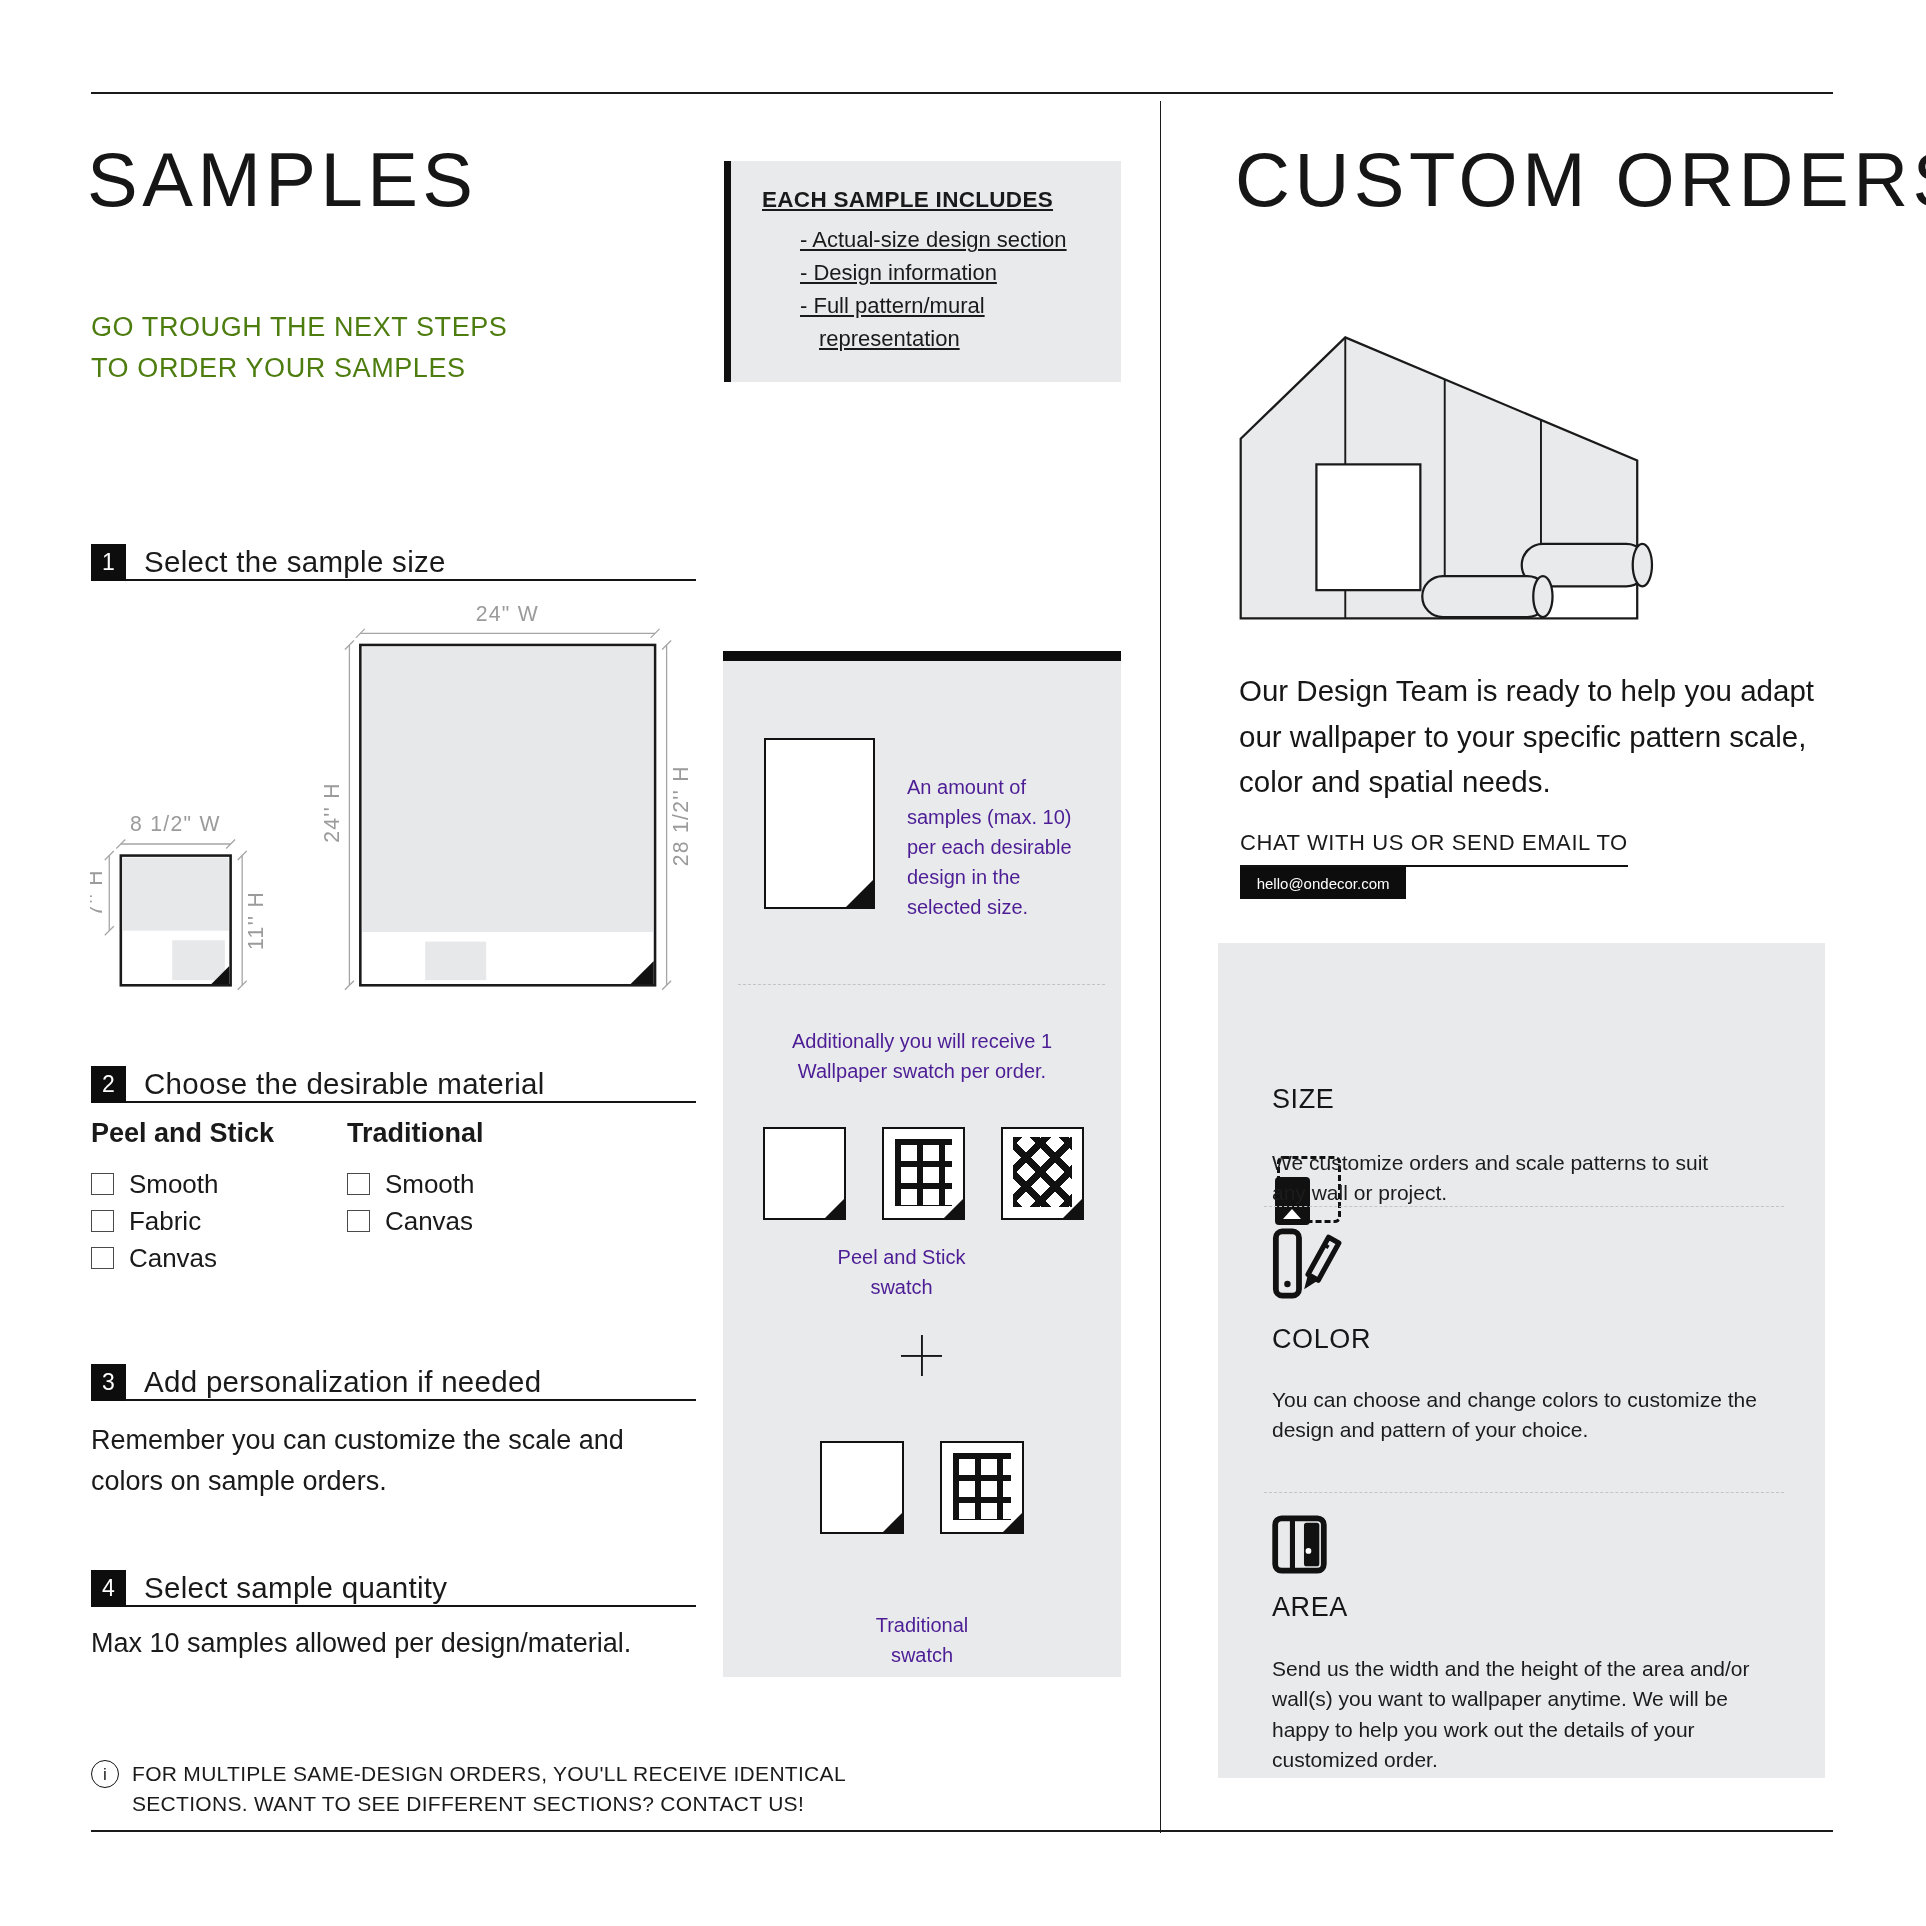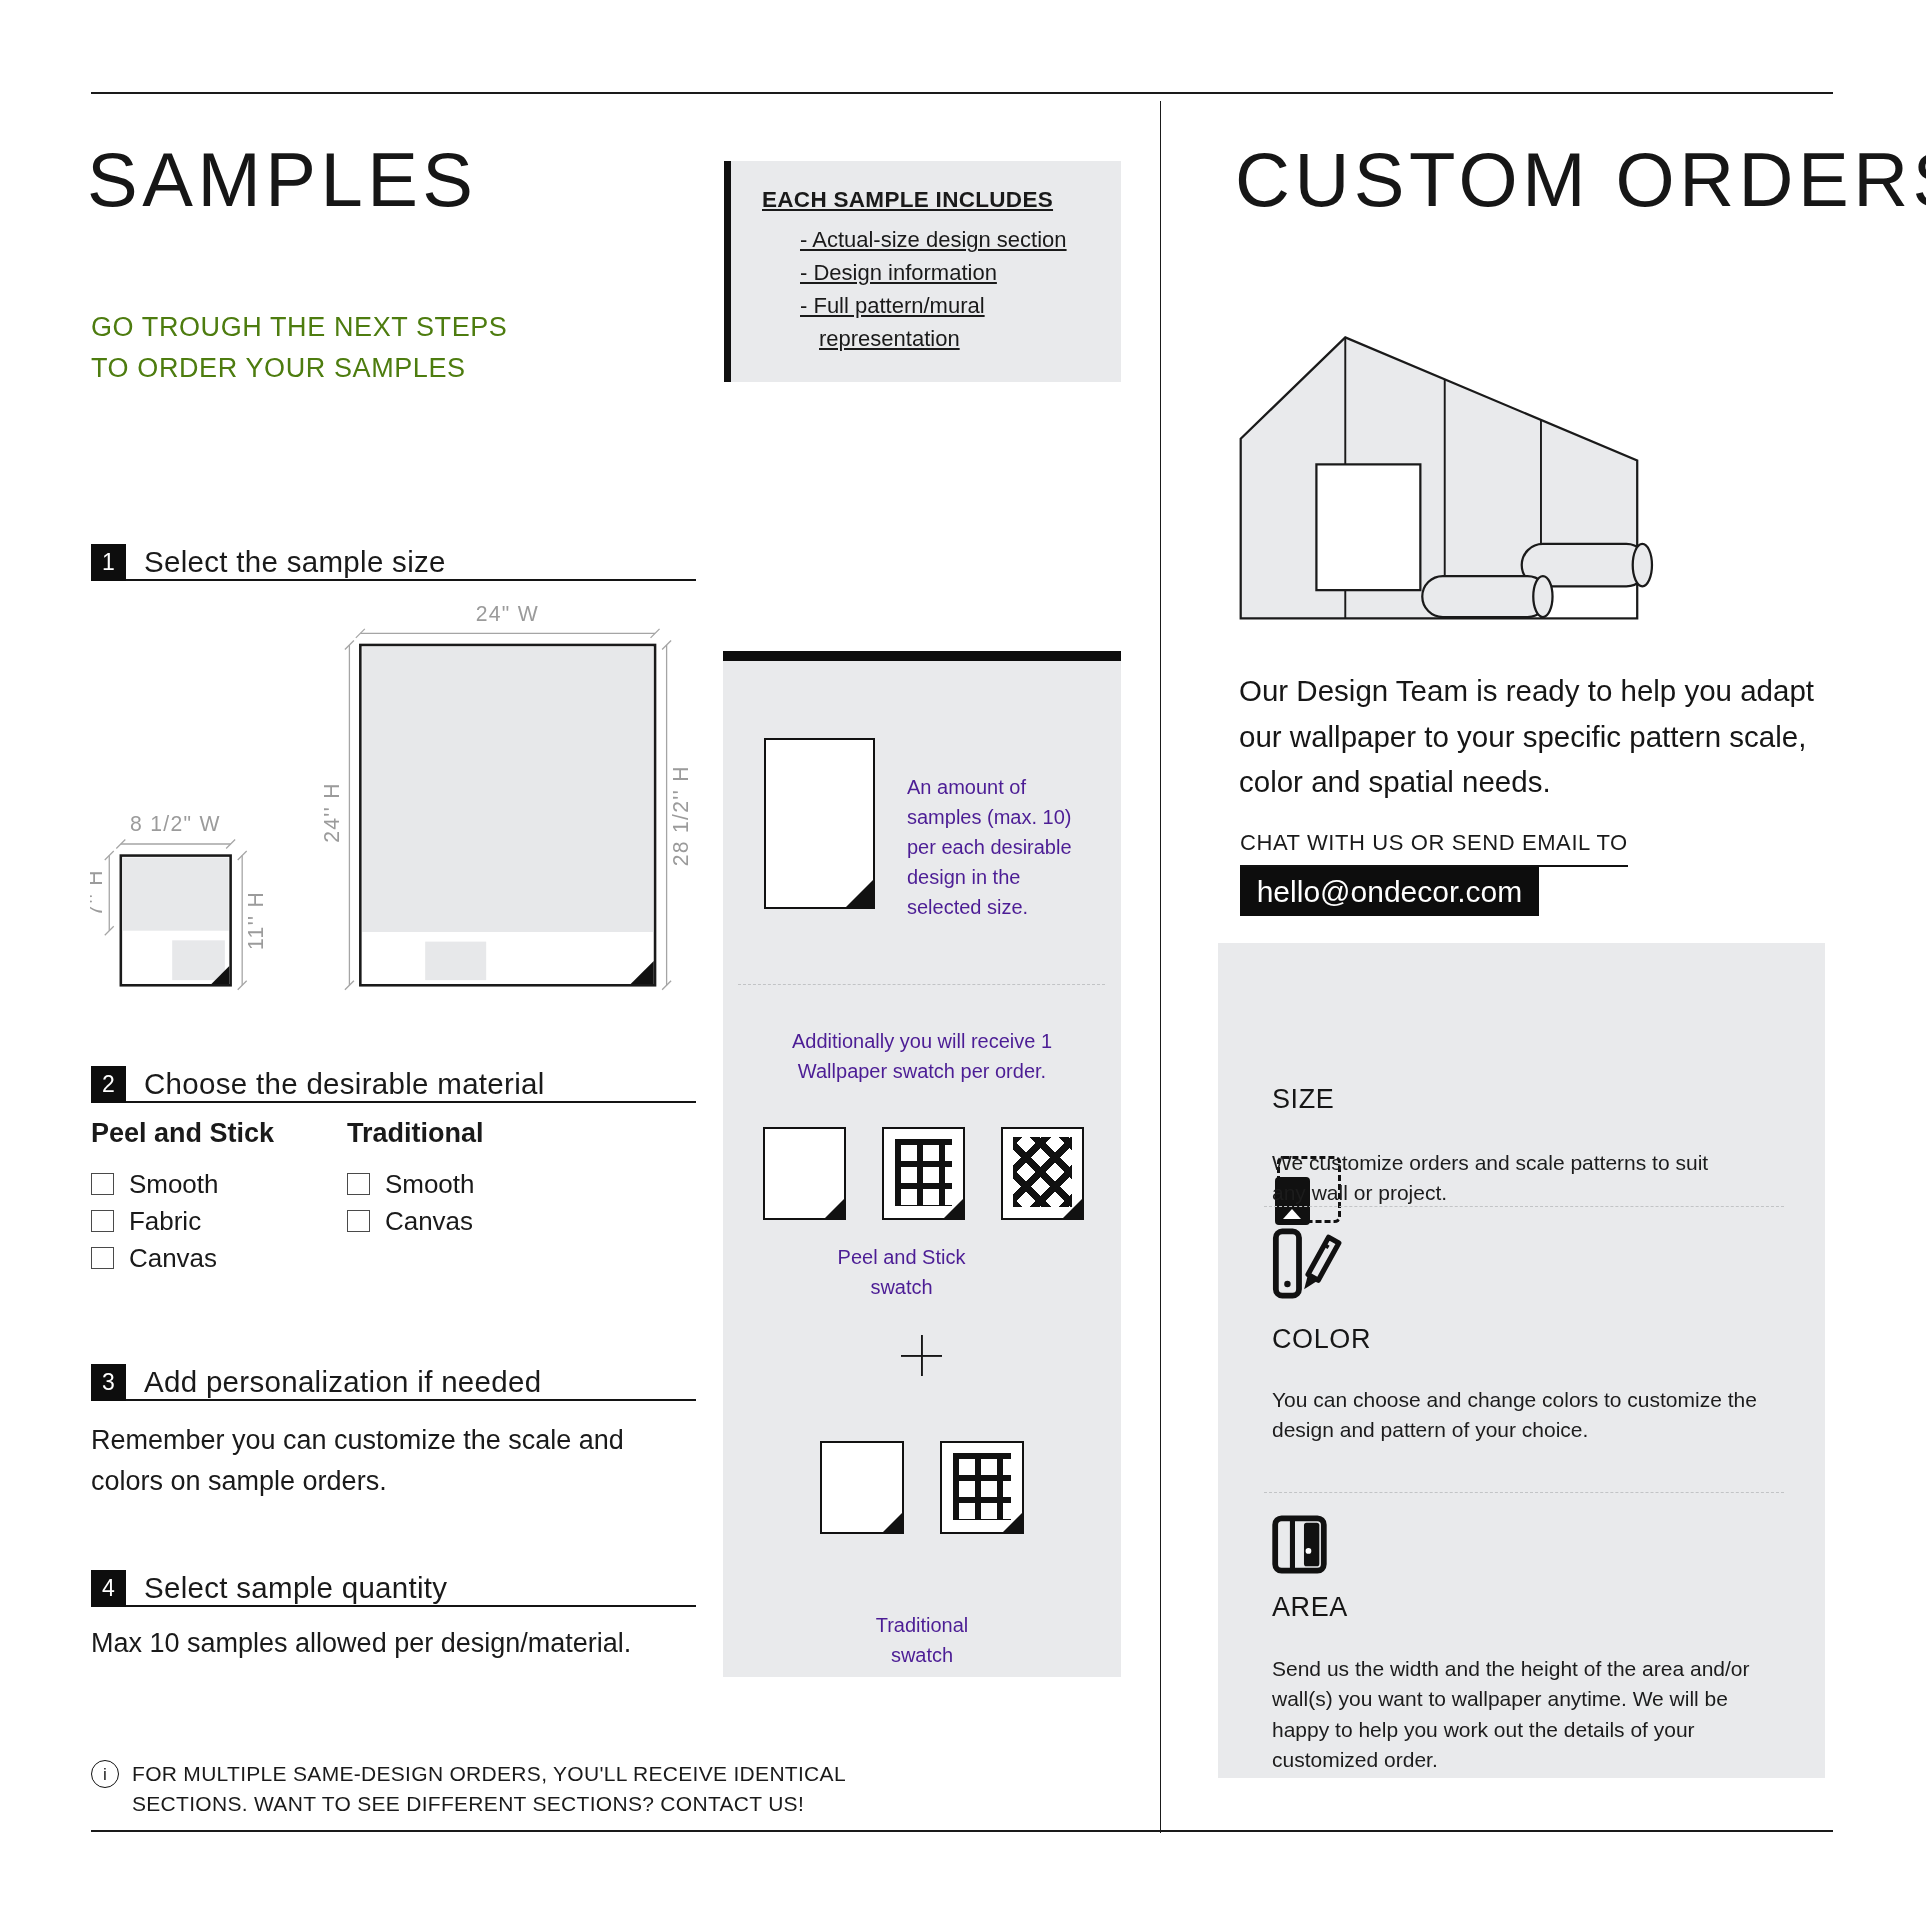--- a/index.html
+++ b/index.html
@@ -42,21 +42,21 @@
   .pat-cross{position:absolute;inset:8.3px 9.6px 11px 9.6px;
             background-image:repeating-linear-gradient(45deg,#111 0 6.4px,transparent 6.4px 20.5px),
                              repeating-linear-gradient(135deg,#111 0 6.4px,transparent 6.4px 20.5px);}
   .plus{width:41px;height:41px;
         background:linear-gradient(#161616,#161616) center/41px 1.9px no-repeat,
                    linear-gradient(#161616,#161616) center/1.9px 41px no-repeat;}
   .center-txt{text-align:center;}
   
   .para{font-size:29.5px;line-height:1.55;color:#161616;}
   .chat{font-size:22px;letter-spacing:0.6px;display:inline-block;border-bottom:2.6px solid #111;padding-bottom:9px;}
-  .email{display:inline-block;background:#0d0d0d;color:#fff;font-size:30px;padding:7.7px 16.7px;}
+  .email{display:inline-block;background:#0d0d0d;color:#fff;font-size:15px;padding:7.7px 16.7px;}
   .feat-title{font-size:27px;letter-spacing:0.6px;color:#161616;}
   .feat-text{font-size:21px;line-height:1.45;color:#1c1c1c;margin-top:23px;}
   .size-icon{width:64px;height:67px;border:3.9px dashed #111;border-radius:6.4px;position:relative;box-sizing:border-box;}
   .size-solid{position:absolute;left:-5.1px;bottom:-5.1px;width:35px;height:48px;background:#111;border-radius:3.9px;
               display:flex;align-items:flex-end;justify-content:center;}
   .mountain{width:0;height:0;border-left:9px solid transparent;border-right:9px solid transparent;
             border-bottom:10.3px solid #fff;margin-bottom:6.4px;}
   
   .foot{display:flex;gap:13px;align-items:flex-start;}
   .info-circle{width:26px;height:26px;border:1.9px solid #111;border-radius:50%;flex:0 0 26px;

